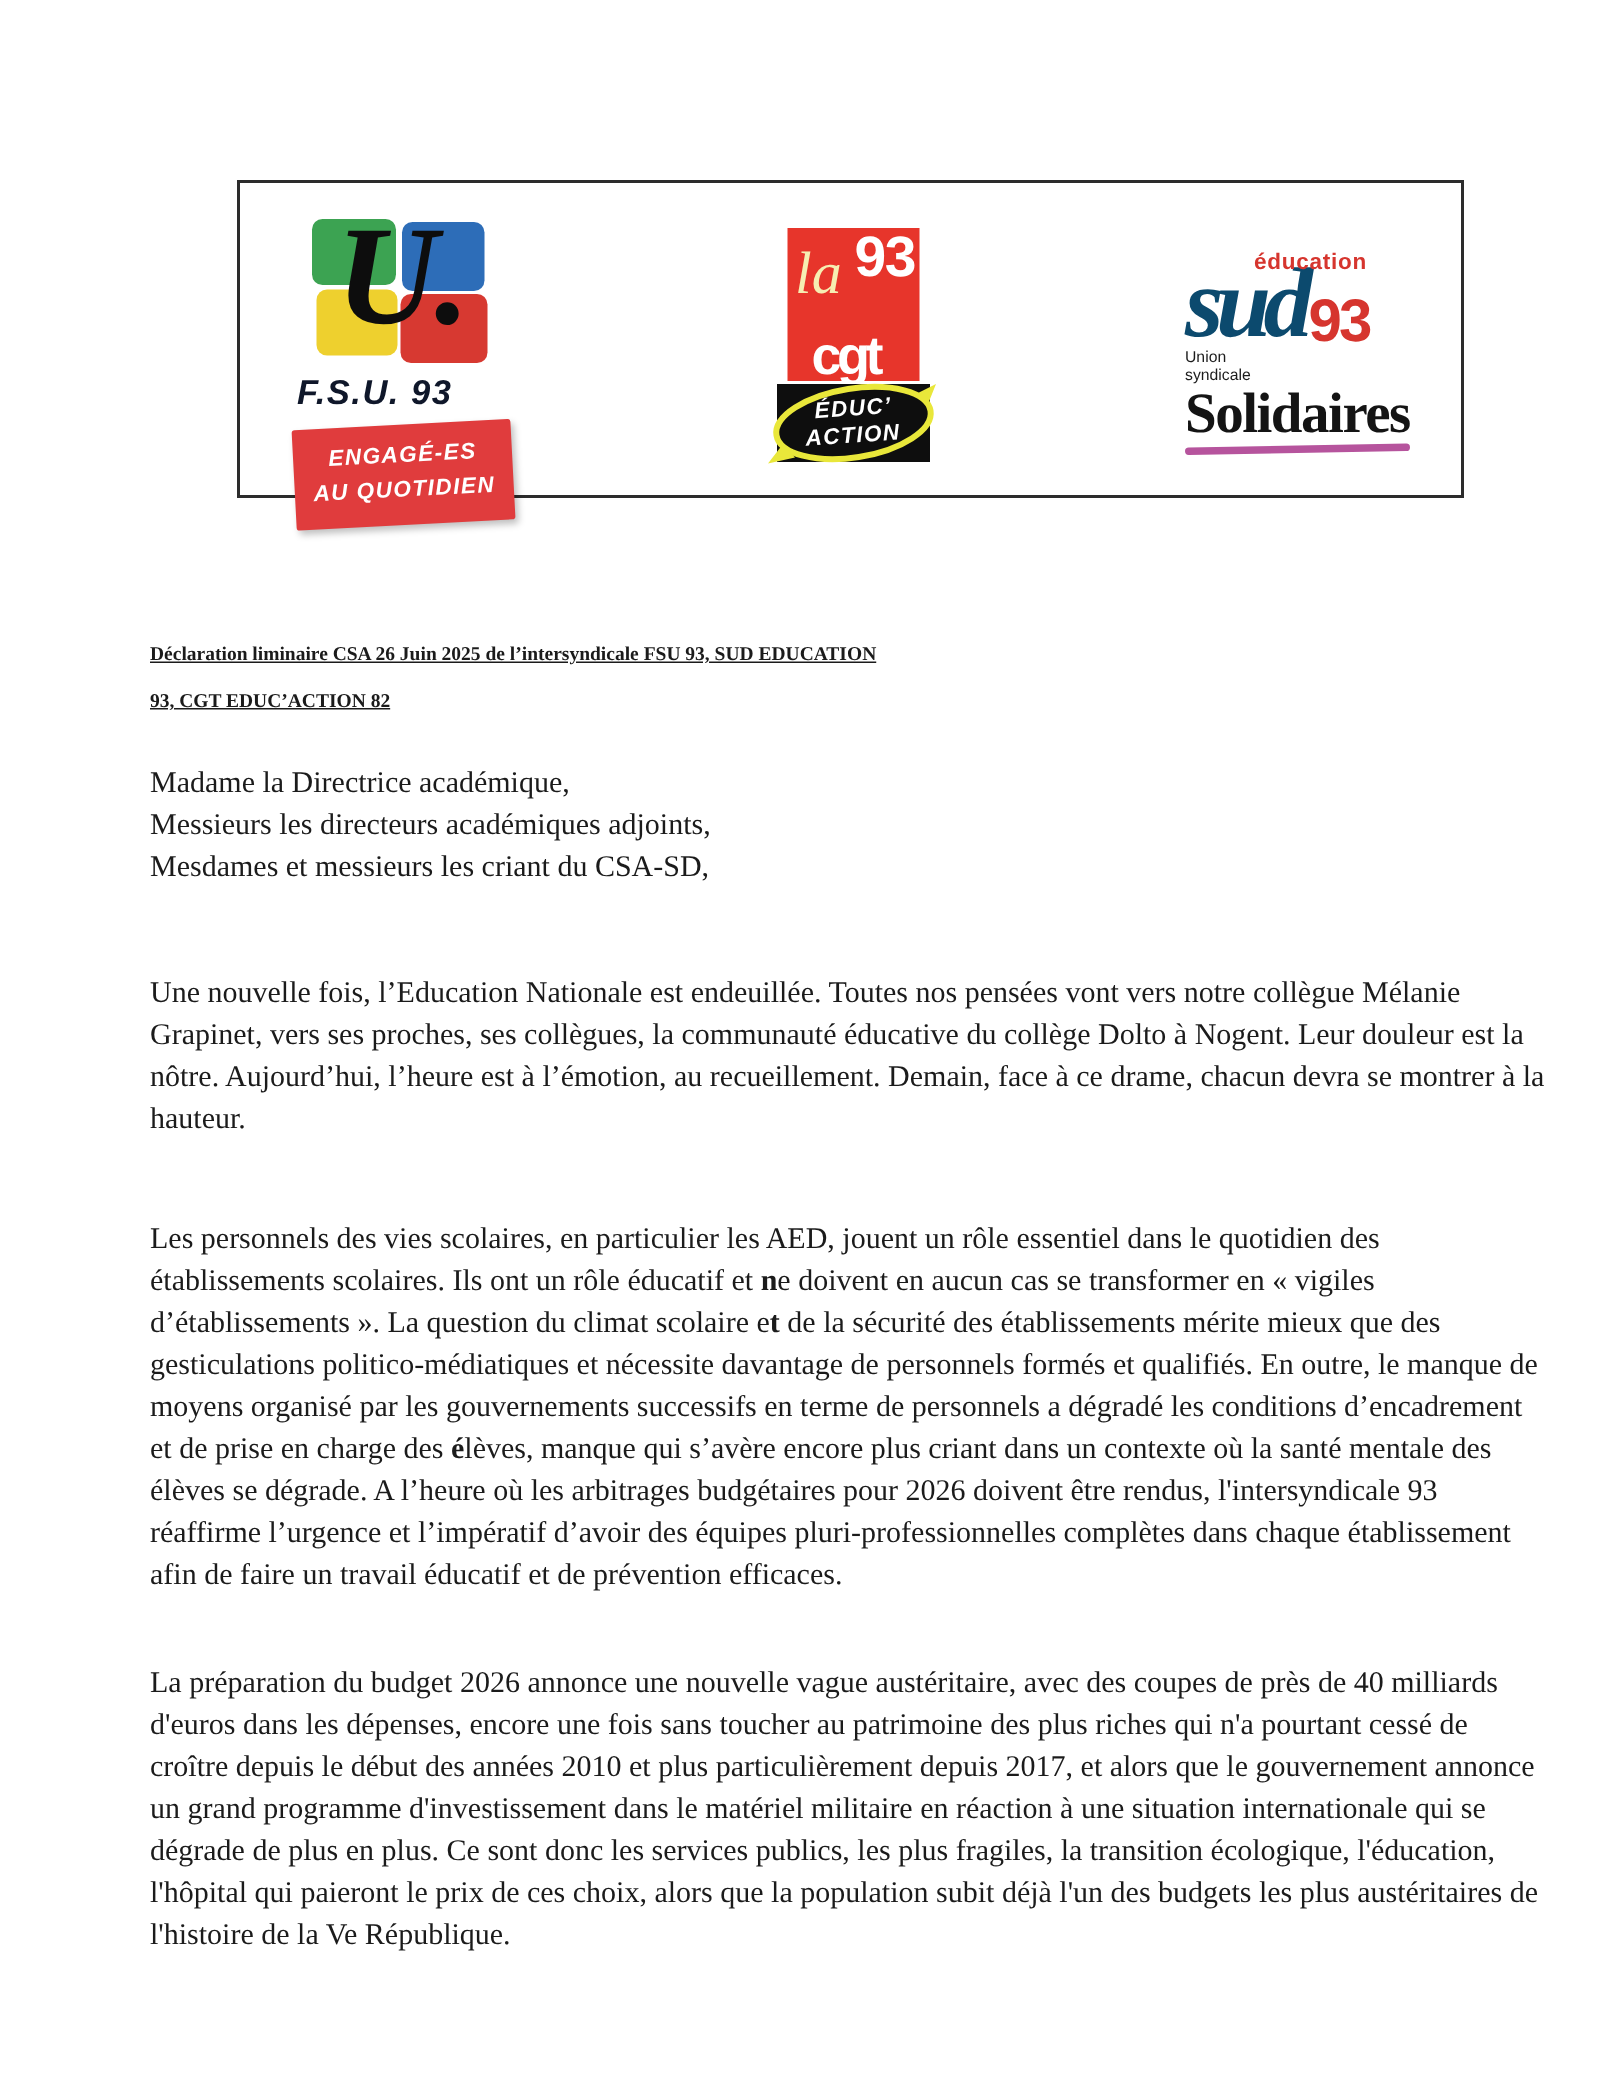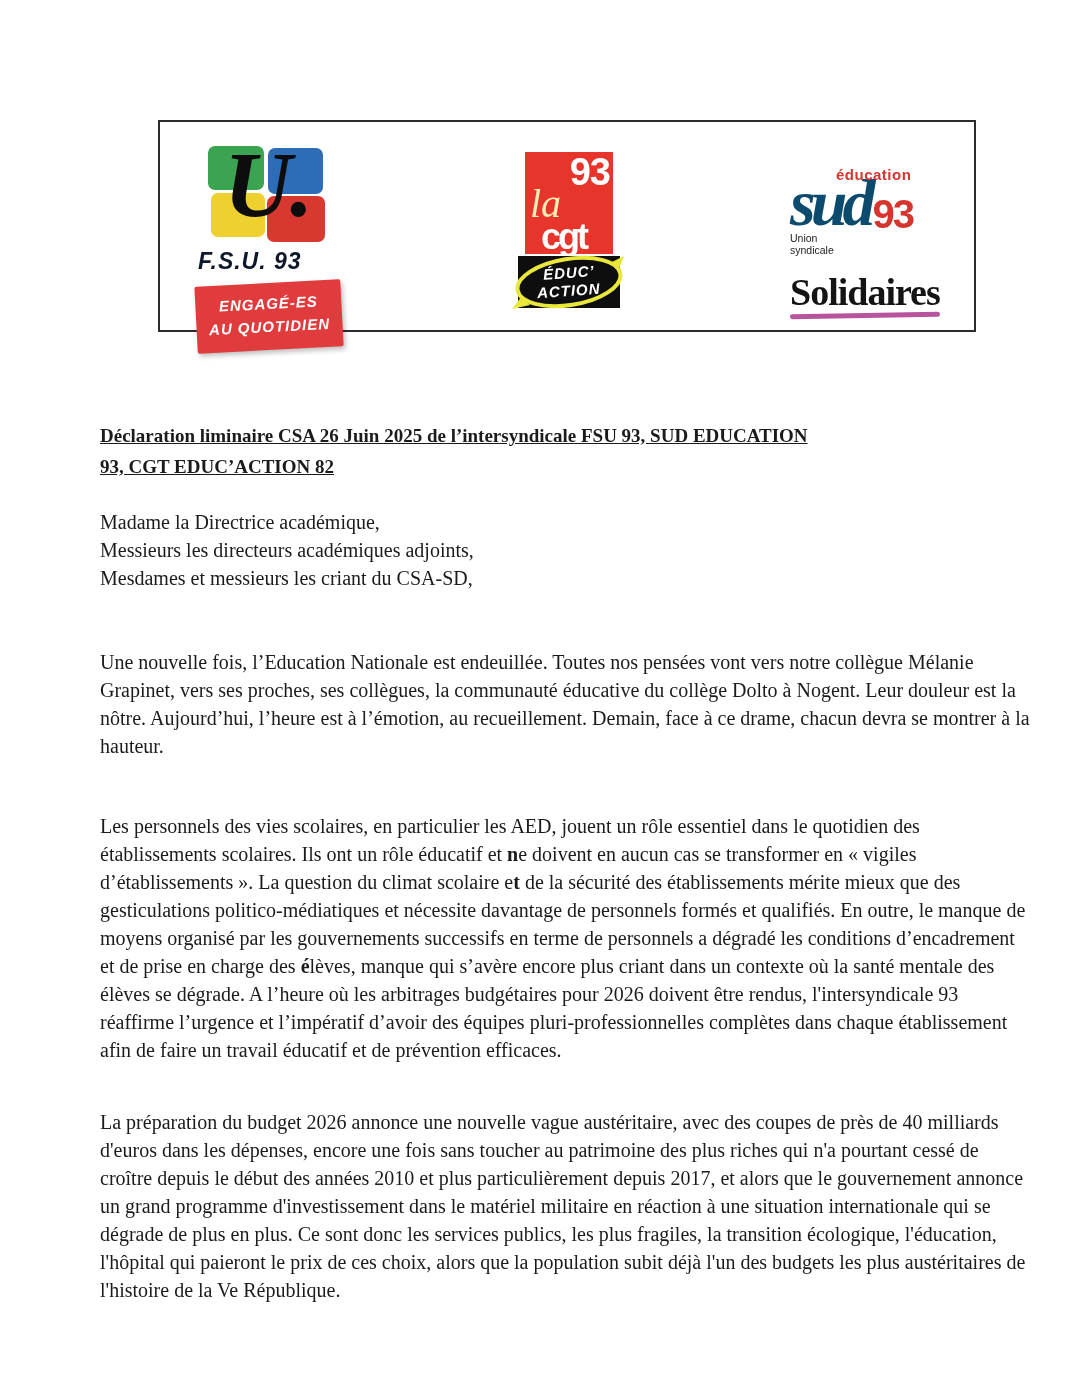--- a/index.html
+++ b/index.html
@@ -61,21 +61,21 @@
 
   
   .cgt { width: 102px; display: flex; flex-direction: column; align-items: center; margin-top: 6px; }
   .cgt-red { position: relative; width: 88px; height: 102px; background: var(--cgt_red); }
   .cgt-93 {
     position: absolute; top: 1px; right: 3px;
     color: #fff; font-family: "Liberation Sans", sans-serif;
     font-weight: bold; font-size: 38px; line-height: 1.0; letter-spacing: -1px;
   }
   .cgt-la {
-    position: absolute; top: 32px; left: 5px;
+    position: absolute; top: 10px; left: 5px;
     color: #f6eeb2; font-family: "Liberation Serif", serif;
     font-style: italic; font-size: 40px; line-height: 1;
   }
   .cgt-cgt {
     position: absolute; bottom: 2px; left: 16px;
     color: #fff; font-family: "Liberation Sans", sans-serif;
     font-weight: bold; font-size: 36px; line-height: 0.82; letter-spacing: -3px;
   }
   .cgt-black {
     position: relative; width: 102px; height: 52px;
@@ -105,35 +105,35 @@
     font-size: 66px; line-height: 0.82; letter-spacing: -5px; color: #0c4a6e;
   }
   .sud-93 {
     color: var(--sud_red); font-weight: bold;
     font-size: 40px; line-height: 0.78; margin-left: 2px; letter-spacing: -2px;
   }
   .sud-union { text-align: left; padding-right: 10px; font-size: 10.5px; line-height: 1.1; color: #1c1c1c; margin-top: 3px; }
   .sud-solid {
     font-family: "Liberation Serif", serif;
     font-weight: bold; font-size: 38px; line-height: 1;
-    letter-spacing: -1px; color: #141414; margin-top: 17px;
+    letter-spacing: -1px; color: #141414; margin-top: 1px;
   }
   .sud-bar {
     height: 5px; width: 150px; margin-top: 2px;
     background: var(--solidaires_underline);
     border-radius: 3px; transform: rotate(-1deg);
   }
 
   
   .doc {
     position: absolute; left: 100px; top: 420px; width: 930px;
     font-size: 20px; line-height: 28px; color: var(--text, #1b1b1b);
   }
   .doc-title {
-    margin: 0; font-size: 19px; line-height: 31px; font-weight: bold;
+    margin: 0; font-size: 13px; line-height: 31px; font-weight: bold;
     text-decoration: underline;
   }
   .salutation { margin-top: 26px; }
   .salutation div { line-height: 28px; }
   .para { margin: 0; }
   .para-1 { margin-top: 56px; }
   .para-2 { margin-top: 52px; }
   .para-3 { margin-top: 44px; }
   .seg-bold { font-weight: bold; }
 </style>

